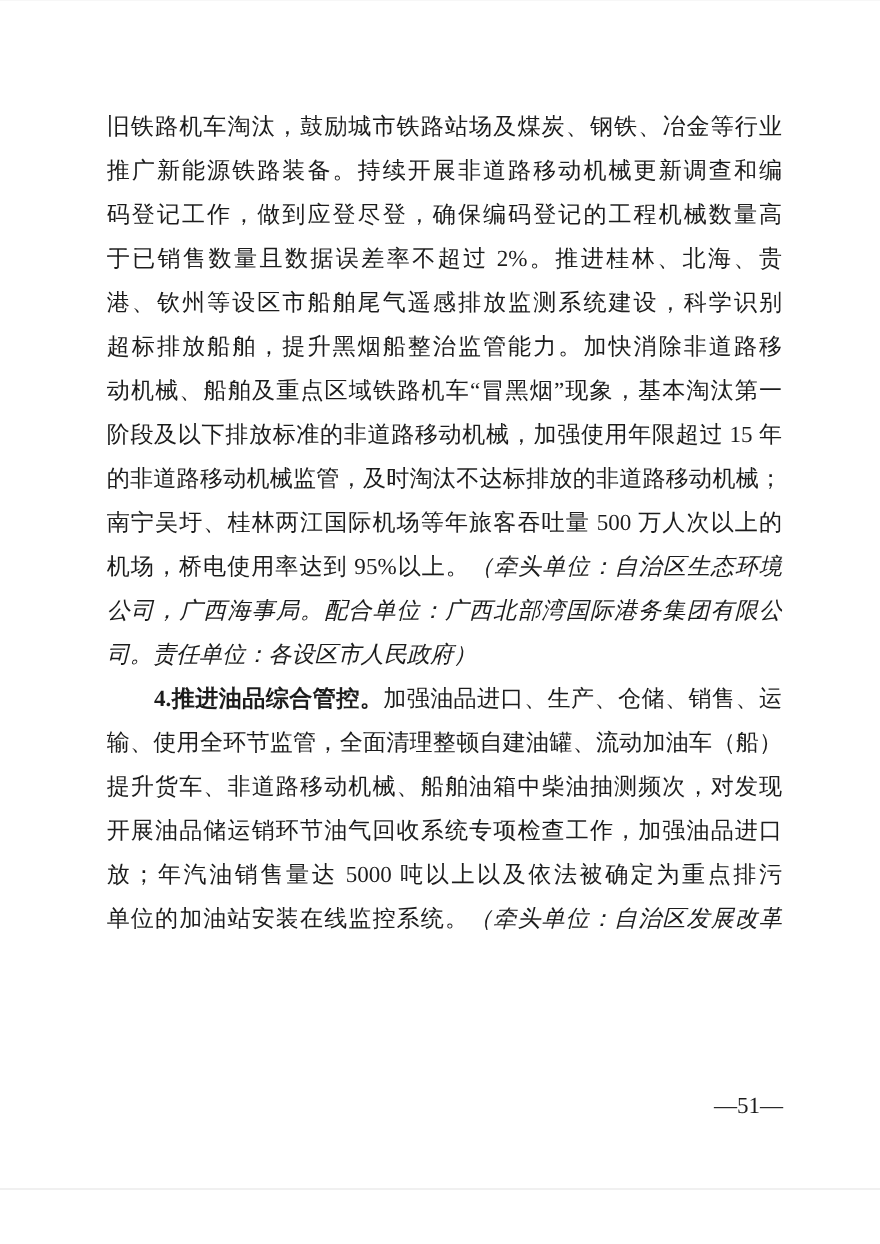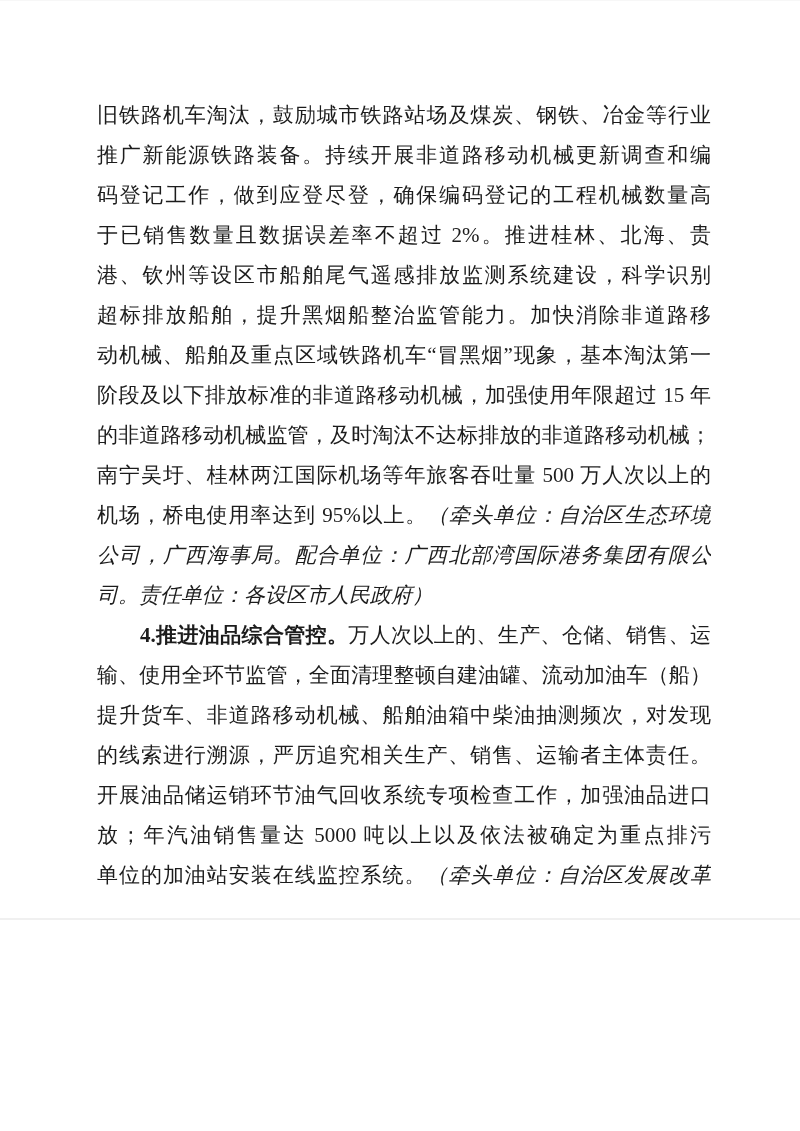--- a/index.html
+++ b/index.html
@@ -3,21 +3,21 @@
 <meta charset="utf-8">
 <style>
   html, body {
     margin: 0;
     padding: 0;
     background: #ffffff;
   }
   .doc-page {
     position: relative;
     width: 800px;
-    height: 920px;
+    height: 1082px;
     background: #ffffff;
     overflow: hidden;
     font-family: "Liberation Serif", "DejaVu Serif", serif;
     color: #1c1c1c;
     box-shadow: inset 0 -2px 0 #f0f0f0, inset 0 1px 0 #f7f7f7;
   }
   .text-block {
     position: absolute;
     left: 97px;
     top: 95px;
@@ -64,22 +64,21 @@
       <div class="line"><span class="seg-normal">于已销售数量且数据误差率不超过 2%。推进桂林、北海、贵</span></div>
       <div class="line"><span class="seg-normal">港、钦州等设区市船舶尾气遥感排放监测系统建设，科学识别</span></div>
       <div class="line"><span class="seg-normal">超标排放船舶，提升黑烟船整治监管能力。加快消除非道路移</span></div>
       <div class="line"><span class="seg-normal">动机械、船舶及重点区域铁路机车“冒黑烟”现象，基本淘汰第一</span></div>
       <div class="line"><span class="seg-normal">阶段及以下排放标准的非道路移动机械，加强使用年限超过 15 年</span></div>
       <div class="line"><span class="seg-normal">的非道路移动机械监管，及时淘汰不达标排放的非道路移动机械；</span></div>
       <div class="line"><span class="seg-normal">南宁吴圩、桂林两江国际机场等年旅客吞吐量 500 万人次以上的</span></div>
       <div class="line"><span class="seg-normal">机场，桥电使用率达到 95%以上。</span><span class="seg-kai">（牵头单位：自治区生态环境</span></div>
       <div class="line"><span class="seg-kai">公司，广西海事局。配合单位：广西北部湾国际港务集团有限公</span></div>
       <div class="line no-justify"><span class="seg-kai">司。责任单位：各设区市人民政府）</span></div>
-      <div class="line indent"><span class="seg-bold">4.推进油品综合管控。</span><span class="seg-normal">万人次以上的、生产、仓储、销售、运</span></div>
+      <div class="line indent"><span class="seg-bold">4.推进油品综合管控。</span><span class="seg-normal">加强油品进口、生产、仓储、销售、运</span></div>
       <div class="line"><span class="seg-normal">输、使用全环节监管，全面清理整顿自建油罐、流动加油车（船）</span></div>
       <div class="line"><span class="seg-normal">提升货车、非道路移动机械、船舶油箱中柴油抽测频次，对发现</span></div>
-      <div class="line"><span class="seg-normal">的线索进行溯源，严厉追究相关生产、销售、运输者主体责任。</span></div>
       <div class="line"><span class="seg-normal">开展油品储运销环节油气回收系统专项检查工作，加强油品进口</span></div>
       <div class="line"><span class="seg-normal">放；年汽油销售量达 5000 吨以上以及依法被确定为重点排污</span></div>
       <div class="line"><span class="seg-normal">单位的加油站安装在线监控系统。</span><span class="seg-kai">（牵头单位：自治区发展改革</span></div>
     </div>
   <div class="page-number">—51—</div>
 </div>
 
 </body></html>

